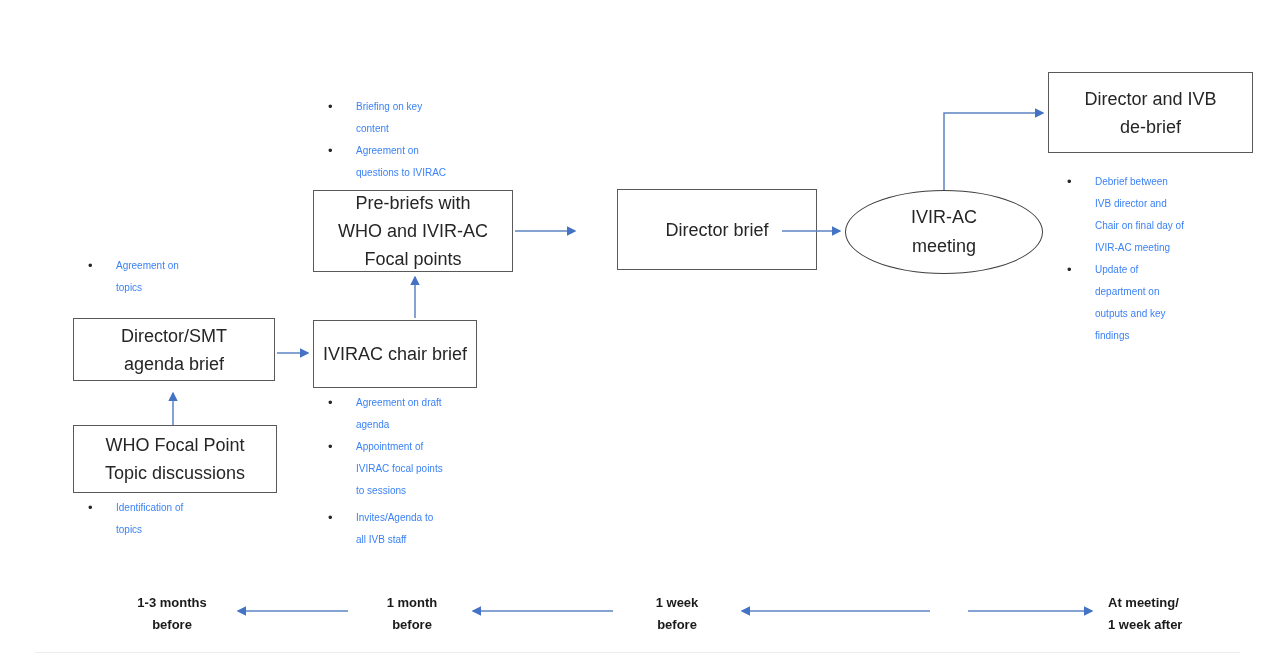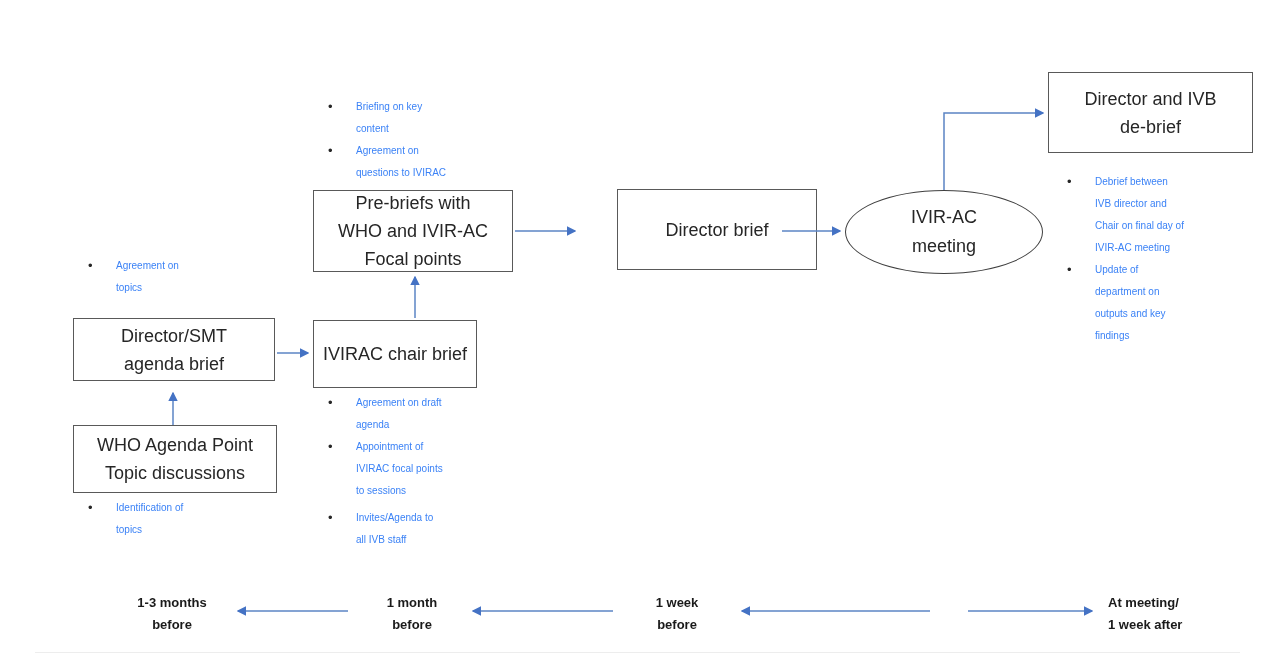--- a/index.html
+++ b/index.html
@@ -115,21 +115,21 @@
     background: #ededed;
     z-index: 0;
   }
 </style>
 </head>
 <body>
 
 <div class="canvas">
 
   <div class="fbox b-who">
-    <div class="box-label">WHO Agenda Point
+    <div class="box-label">WHO Focal Point
 Topic discussions</div>
   </div>
 
   <div class="fbox b-smt">
     <div class="box-label">Director/SMT
 agenda brief</div>
   </div>
 
   <div class="fbox b-chair">
     <div class="box-label">IVIRAC chair brief</div>

